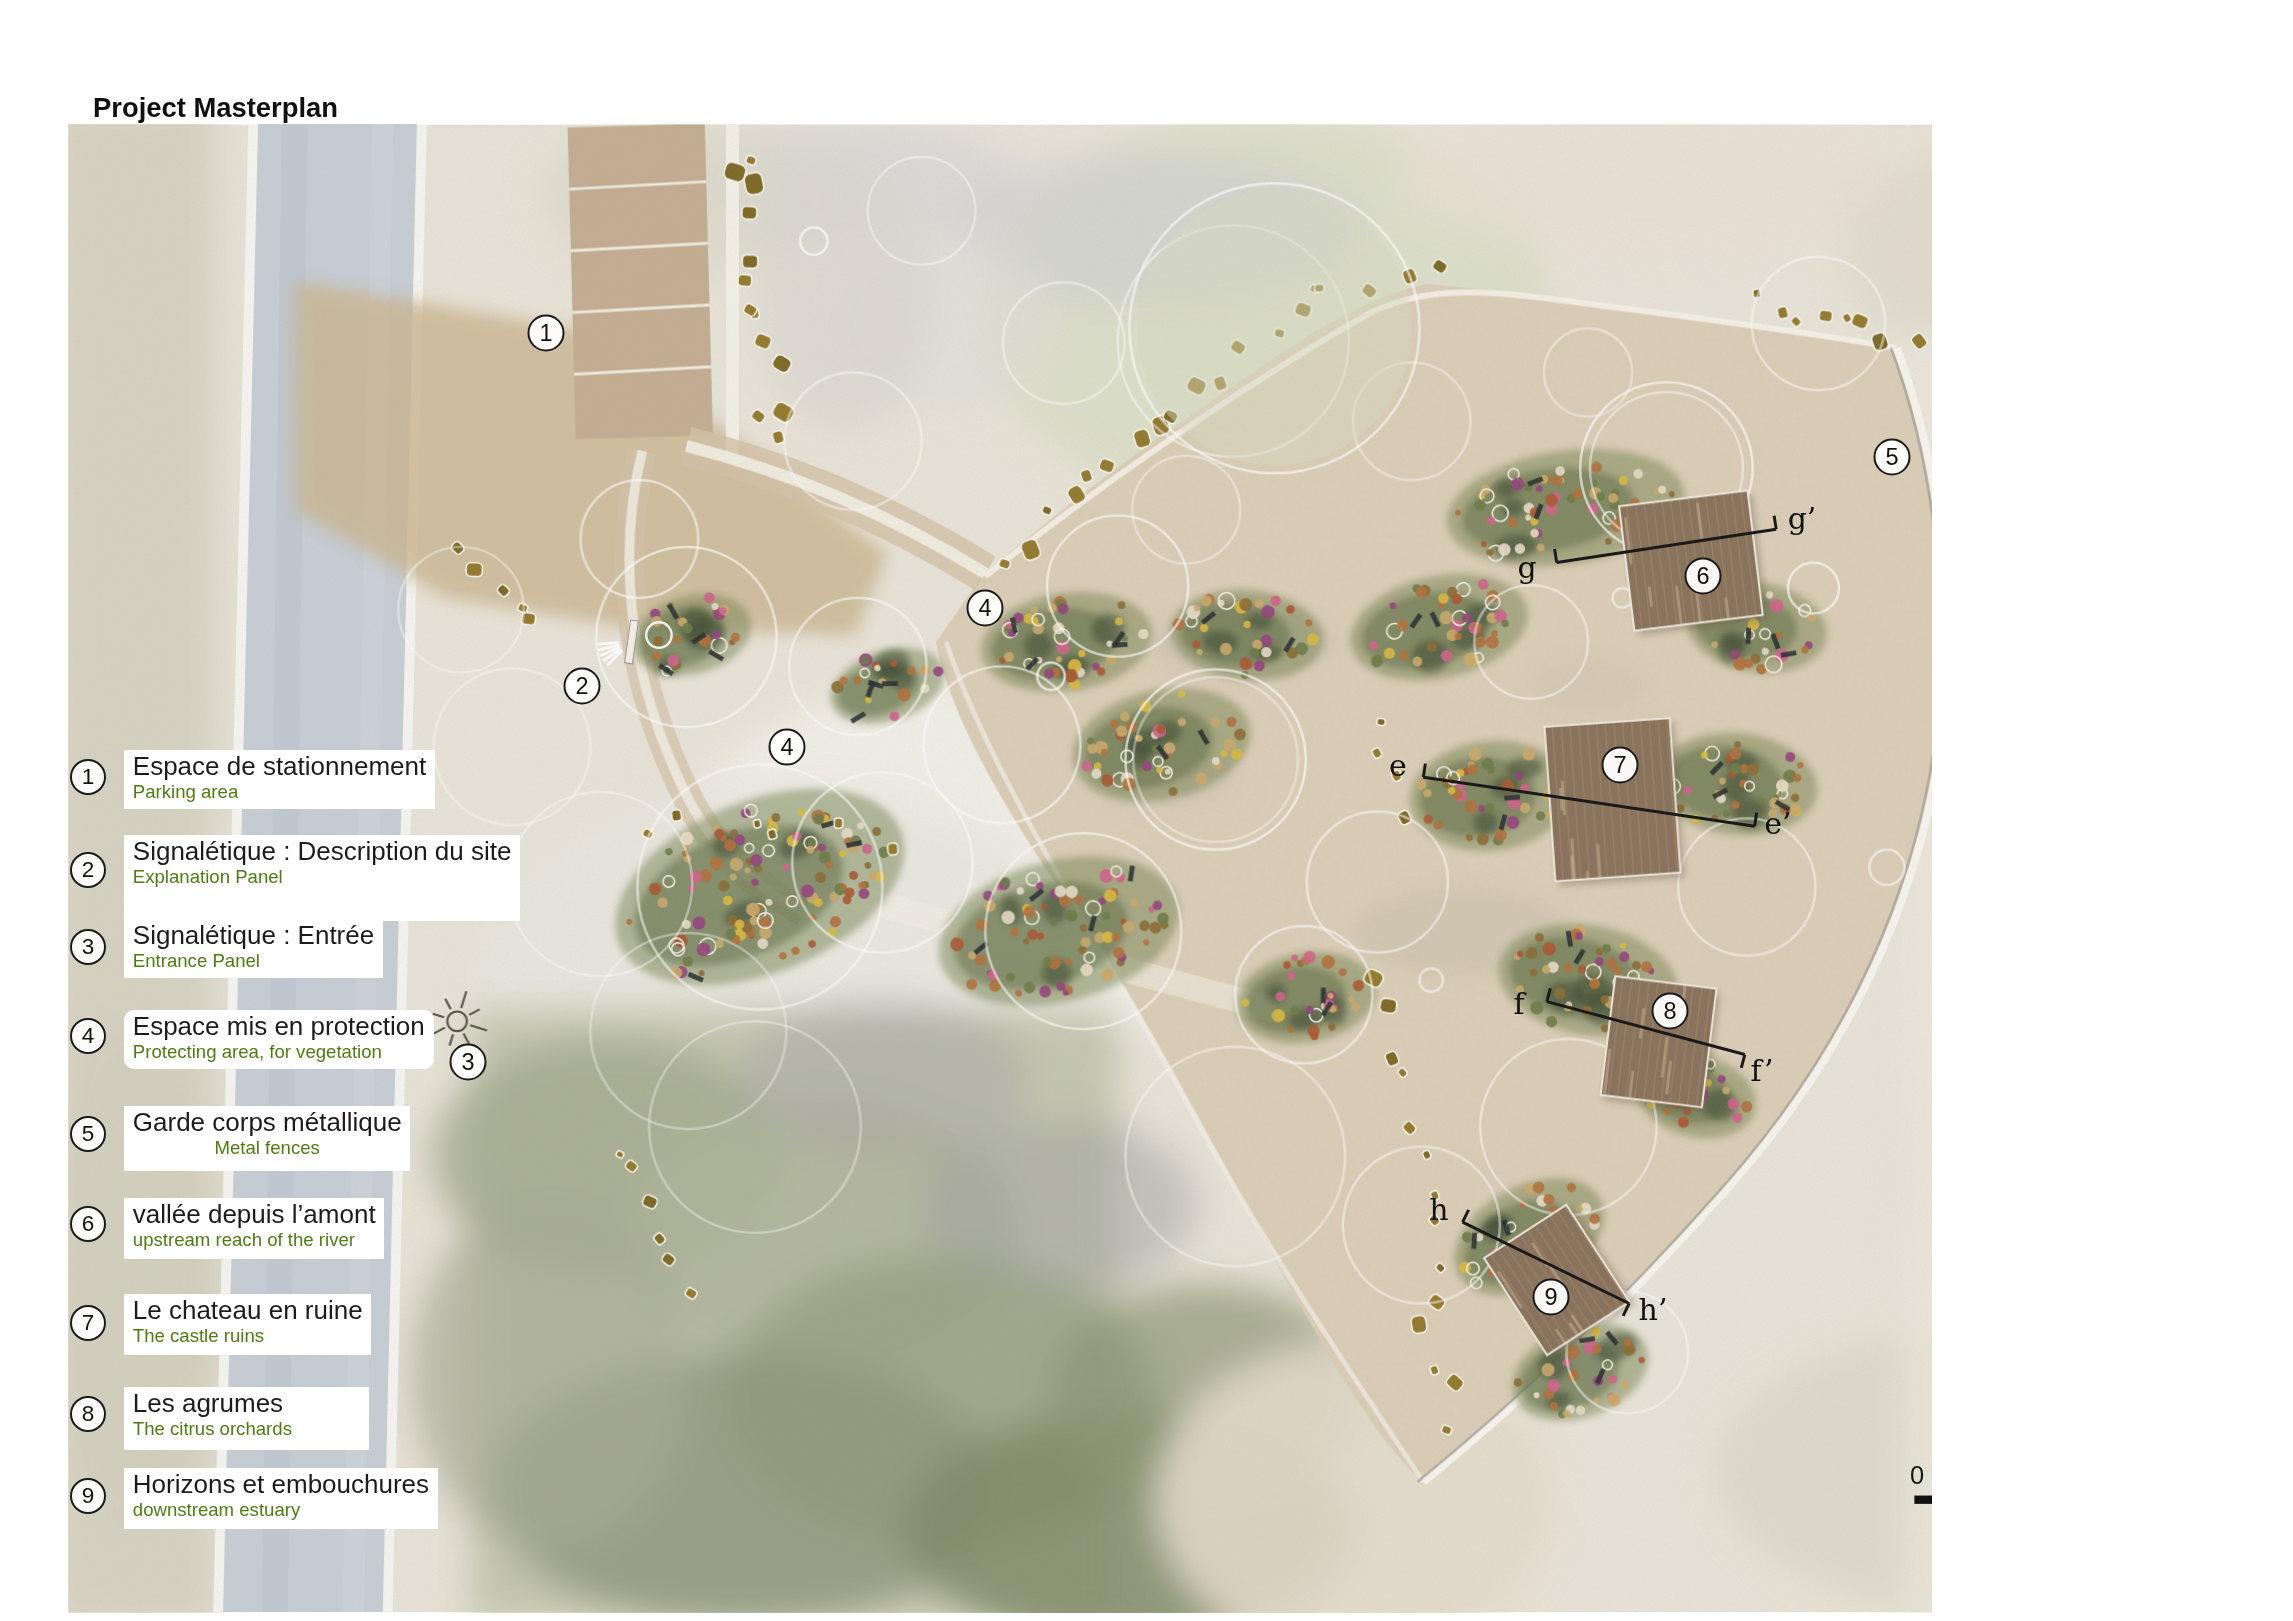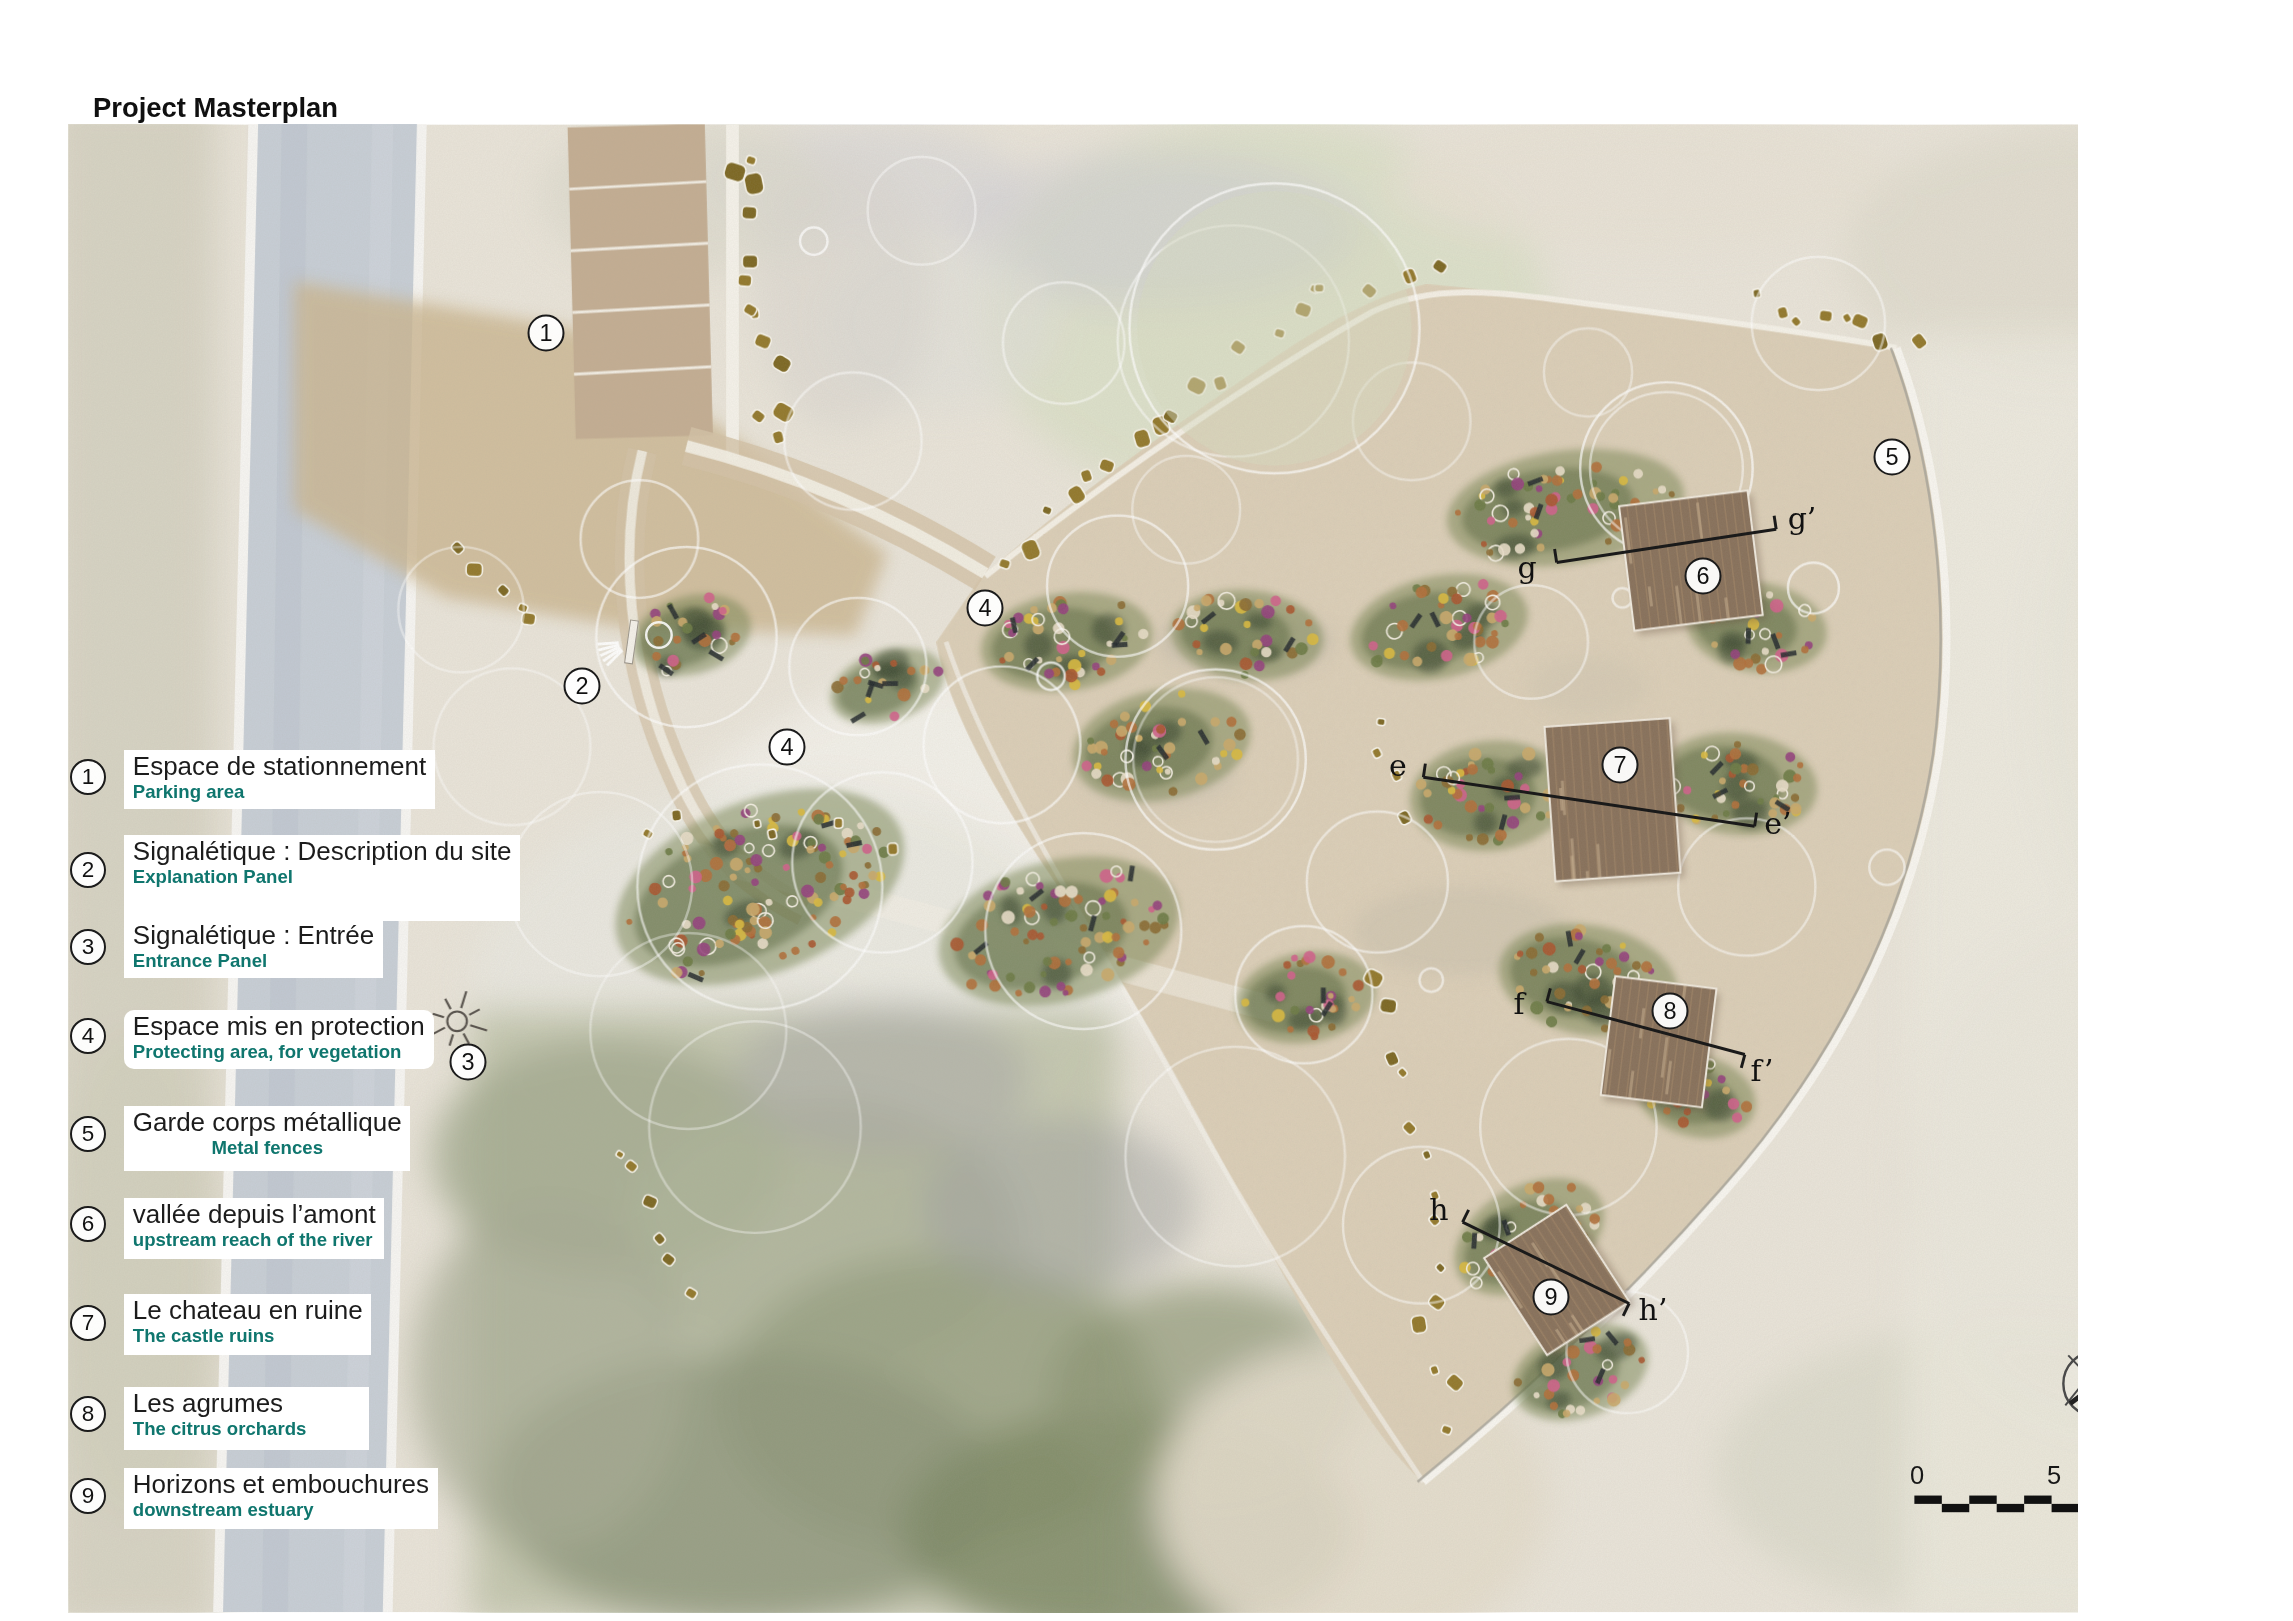--- a/index.html
+++ b/index.html
@@ -1,28 +1,28 @@
 <!DOCTYPE html>
 <html><head>
 <meta charset="utf-8">
 <style>
   html,body{margin:0;padding:0;background:#ffffff;}
-  .page{position:relative;width:2078px;height:1621px;background:#ffffff;overflow:hidden;
+  .page{position:relative;width:1932px;height:1621px;background:#ffffff;overflow:hidden;
         font-family:"Liberation Sans",sans-serif;}
   #terrain,#overlay{position:absolute;left:0;top:0;}
   #overlay{pointer-events:none;}
   .title{position:absolute;left:93px;top:92px;font-size:27.4px;font-weight:700;color:#101010;}
   .num-circle{position:absolute;border:2.9px solid #1b1b1b;border-radius:50%;
       background:rgba(255,255,255,.95);display:flex;align-items:center;justify-content:center;
       color:#111;transform:translate(-50%,-50%);box-sizing:border-box;}
   .legend-num{width:36px;height:36px;font-size:22.5px;border-width:2.5px;}
   .marker{width:37px;height:37px;font-size:23.5px;font-weight:500;}
   .lg-box{position:absolute;background:#ffffff;padding:2.9px 8.8px;box-sizing:border-box;}
   .lg-fr{font-size:26px;color:#1c1c1c;line-height:26.5px;white-space:nowrap;}
-  .lg-en{font-size:18.6px;color:#0f766e;line-height:25.5px;white-space:nowrap;font-weight:bold;}
+  .lg-en{font-size:18.6px;color:#4d7c0f;line-height:25.5px;white-space:nowrap;}
   .sec-label{position:absolute;font-family:"DejaVu Serif",serif;font-size:30px;color:#111;
       transform:translate(-50%,-50%);}
   .scale-label{position:absolute;font-size:25.5px;color:#161616;transform:translate(-50%,-100%);}
   .north{position:absolute;font-size:21.6px;font-weight:700;color:#1d1d1d;
       transform:translate(-50%,-50%) rotate(-40deg);font-family:"Liberation Sans",sans-serif;}
 </style>
 </head>
 <body>
 
 <div class="page">

